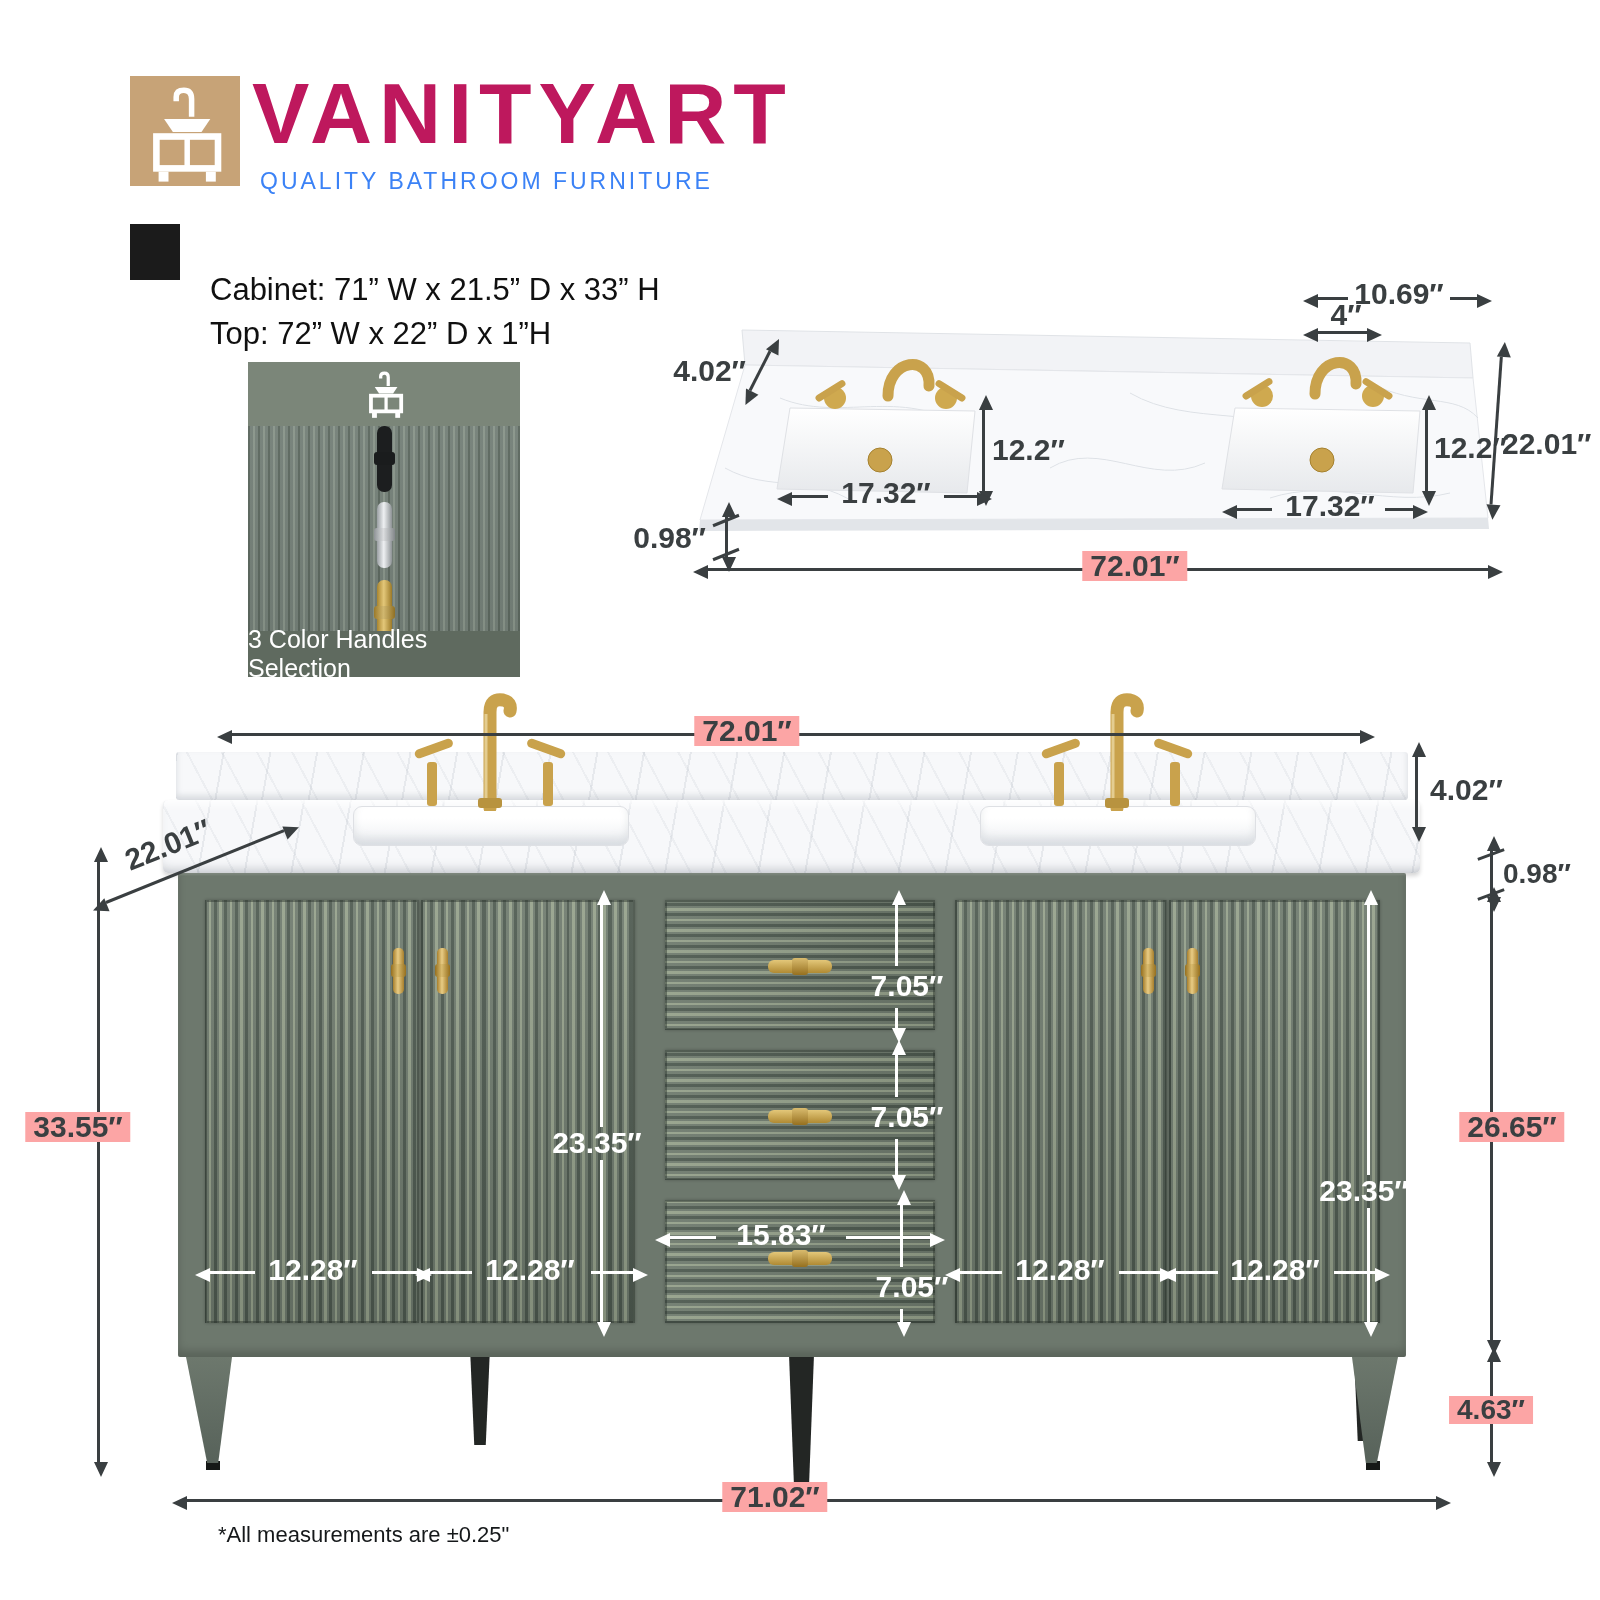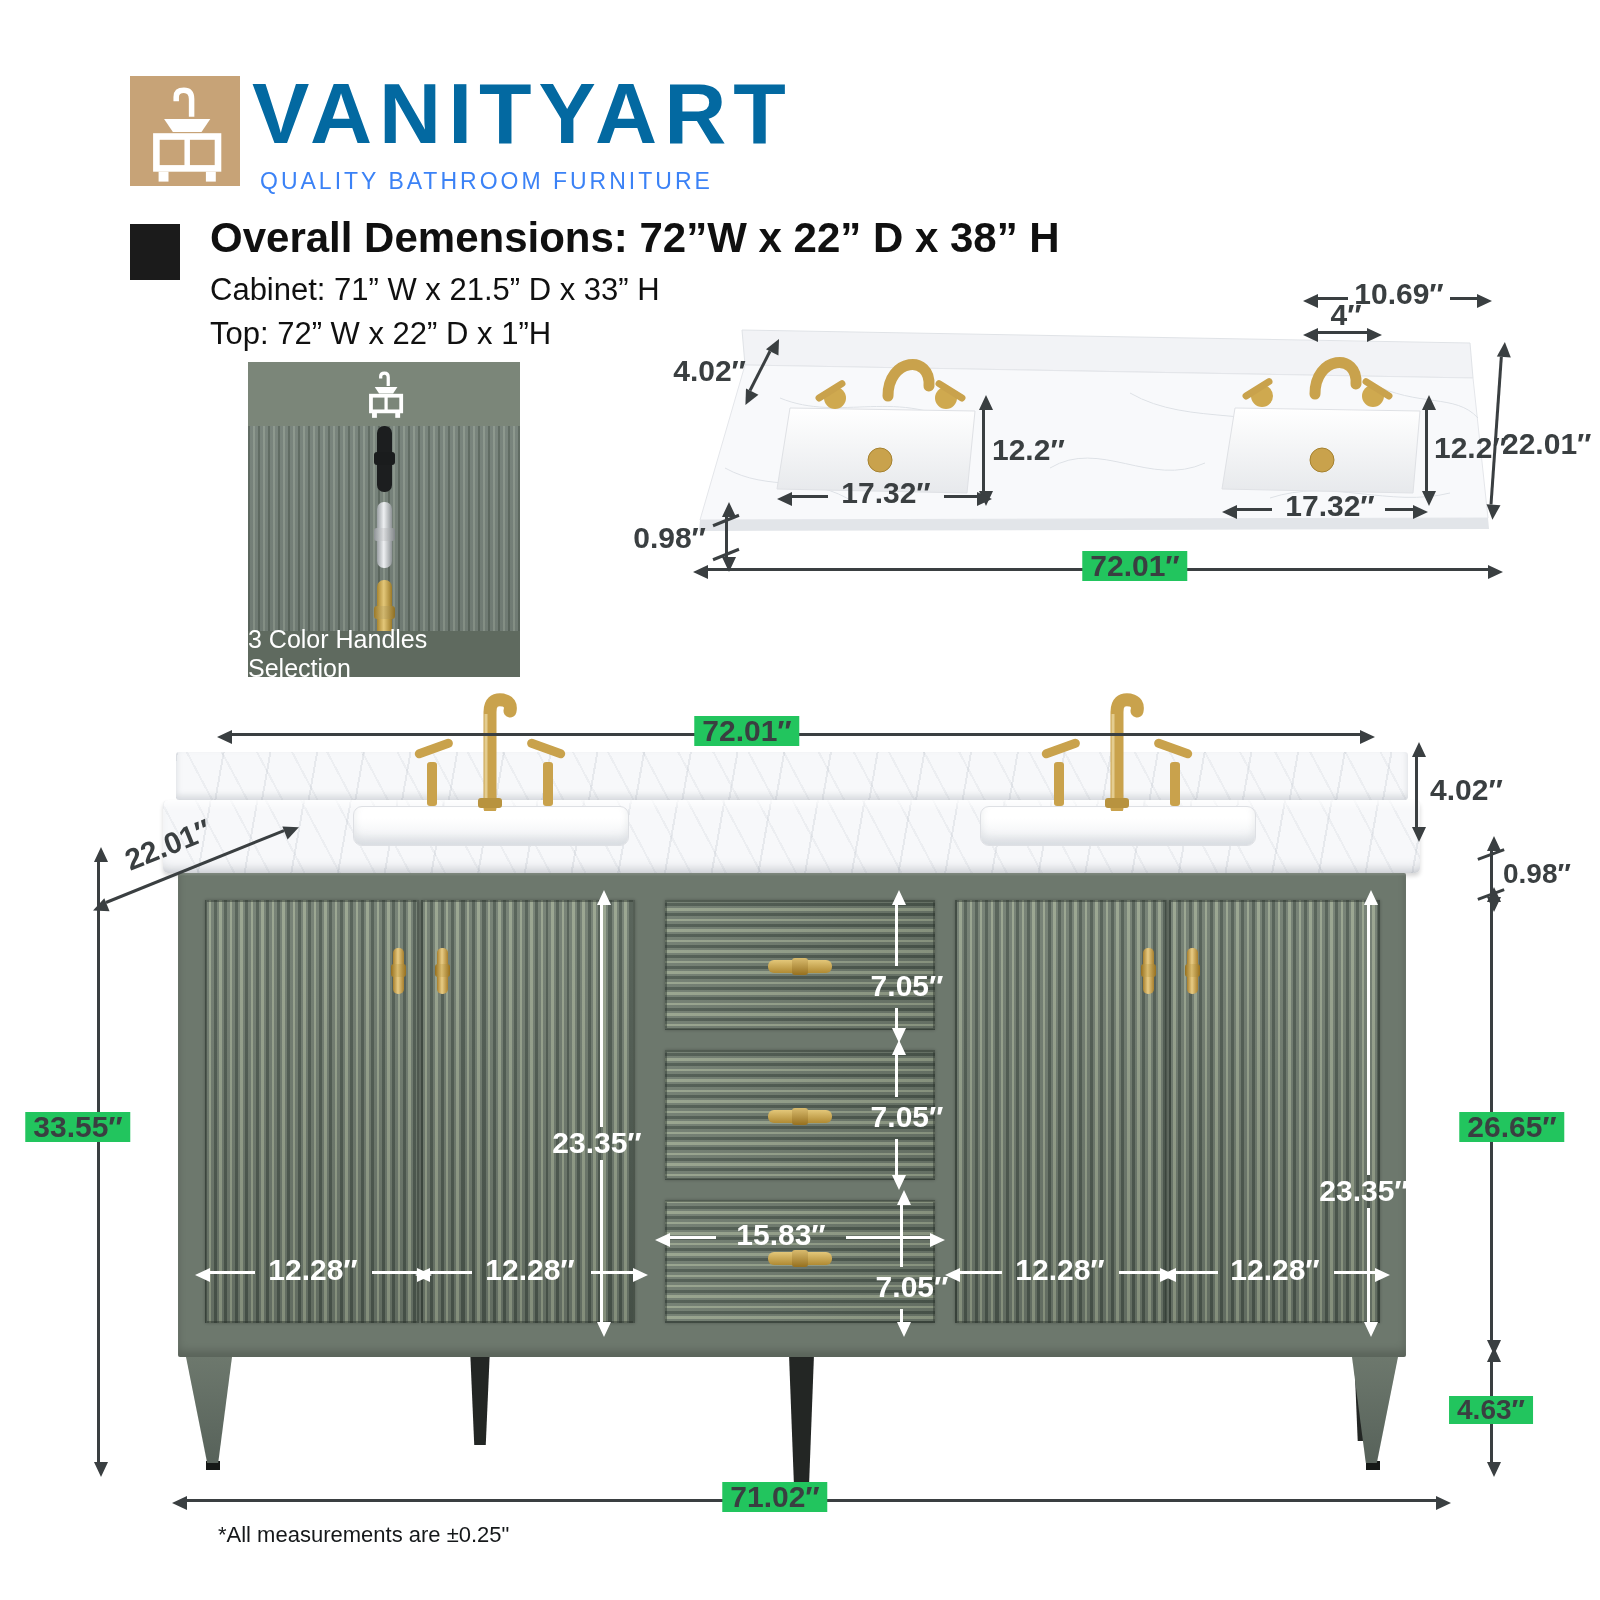--- a/index.html
+++ b/index.html
@@ -2,31 +2,31 @@
 <html><head>
 <meta charset="utf-8">
 <style>
   html,body{margin:0;padding:0;background:#fff}
   .page{position:relative;width:1600px;height:1600px;background:#fff;overflow:hidden;
         font-family:"Liberation Sans",sans-serif}
   .abs{position:absolute}
 
   
   .brand{position:absolute;left:252px;top:64px;font-size:86px;font-weight:bold;
-         letter-spacing:7px;color:#0369a1}
+         letter-spacing:7px;color:#be185d}
   .tagline{position:absolute;left:260px;top:168px;font-size:23px;letter-spacing:3px;color:#3b82f6}
   .bullet{position:absolute;left:130px;top:224px;width:50px;height:56px;background:#1b1b1b}
   .spec-overall{position:absolute;left:210px;top:214px;font-size:42px;font-weight:600;color:#101010}
   .spec-line{position:absolute;left:210px;font-size:31px;color:#101010}
 
   
   .dl{position:absolute;font-weight:bold;font-size:30px;color:#3a3f41;white-space:nowrap;
       transform:translate(-50%,-50%);line-height:1;z-index:30}
   .dl.w{color:#fff}
-  .dl.bg{background:#22c55e;padding:0 8px}
+  .dl.bg{background:#fca5a5;padding:0 8px}
   .dl.anl{transform:translate(0,-50%)}
   .dl.anr{transform:translate(-100%,-50%)}
   .dl.small{font-size:28px}
   .ha{position:absolute;height:0;border-top:3px solid #3a3f41;z-index:25}
   .va{position:absolute;width:0;border-left:3px solid #3a3f41;z-index:25}
   .ha.hl::before{content:"";position:absolute;left:-15px;top:-6px;border:7.5px solid transparent;
                  border-left:0;border-right:15px solid #3a3f41}
   .ha.hr::after{content:"";position:absolute;right:-15px;top:-6px;border:7.5px solid transparent;
                 border-right:0;border-left:15px solid #3a3f41}
   .va.hu::before{content:"";position:absolute;top:-15px;left:-6px;border:7.5px solid transparent;
@@ -105,21 +105,20 @@
     <polygon points="31,39 73,39 65,51 39,51" fill="#fff"></polygon>
     <rect x="24" y="55" width="56" height="29" fill="none" stroke="#fff" stroke-width="6"></rect>
     <line x1="52" y1="55" x2="52" y2="84" stroke="#fff" stroke-width="5"></line>
     <rect x="26" y="87" width="9" height="9" fill="#fff"></rect>
     <rect x="69" y="87" width="9" height="9" fill="#fff"></rect>
   </svg>
   <div class="brand">VANITYART</div>
   <div class="tagline">QUALITY BATHROOM FURNITURE</div>
 
   <div class="bullet"></div>
-  <div class="spec-overall">Overall Demensions: 72”W x 22” D x 38” H</div>
   <div class="spec-line" style="top:272px">Cabinet: 71” W x 21.5” D x 33” H</div>
   <div class="spec-line" style="top:316px">Top: 72” W x 22” D x 1”H</div>
 
   <div class="abs swatch">
     <div class="swatch-top"></div>
     <svg class="abs" style="left:110px;top:4px" width="54" height="54" viewBox="0 0 100 100">
       <path d="M56,37 L56,21 Q56,13 49,13 Q42,13 42,19 L42,23" fill="none" stroke="#fff" stroke-width="6"></path>
       <polygon points="31,39 73,39 65,51 39,51" fill="#fff"></polygon>
       <rect x="24" y="55" width="56" height="29" fill="none" stroke="#fff" stroke-width="7"></rect>
       <line x1="52" y1="55" x2="52" y2="84" stroke="#fff" stroke-width="6"></line>

